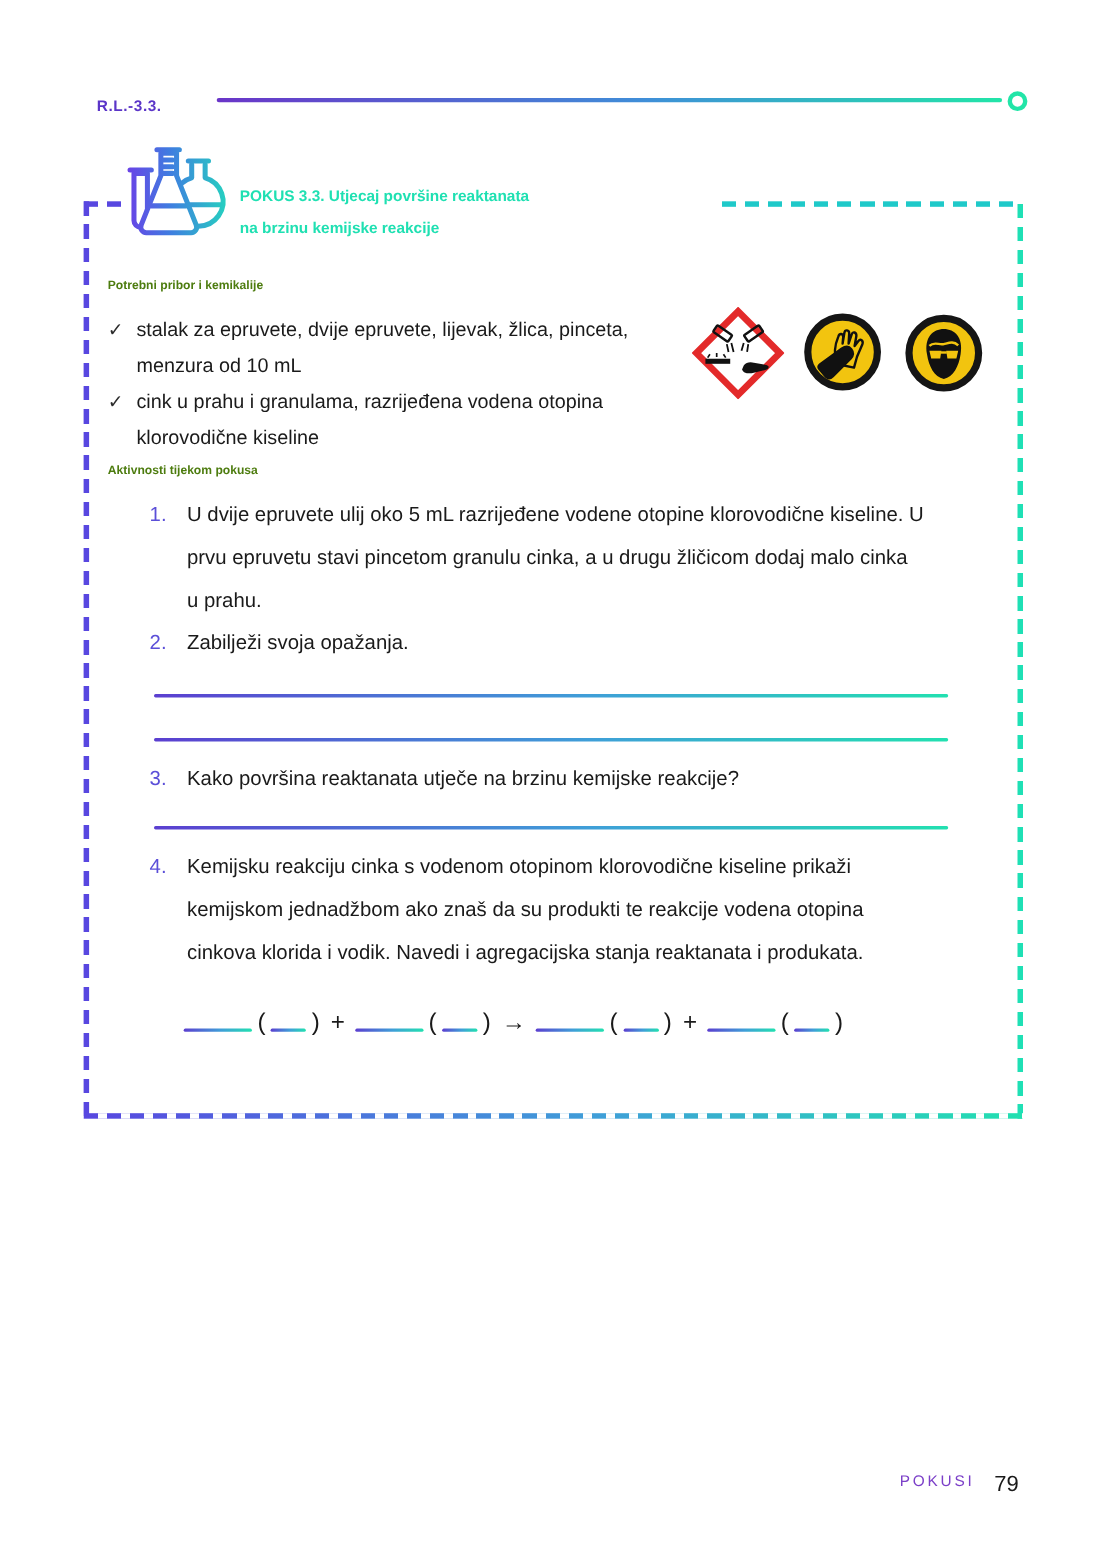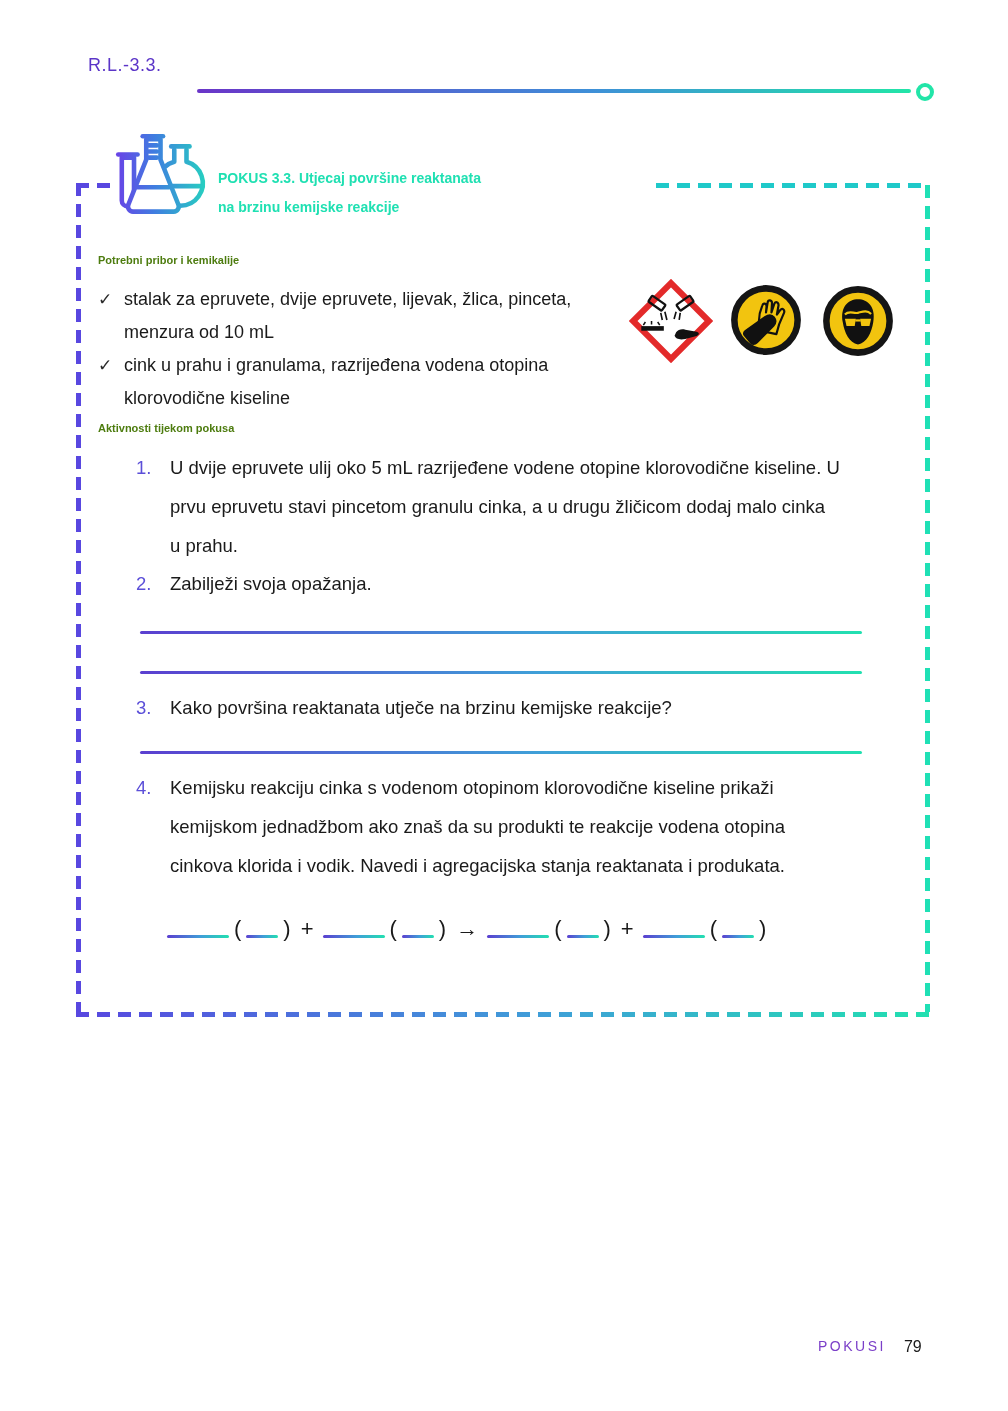--- a/index.html
+++ b/index.html
@@ -3,21 +3,21 @@
 <meta charset="utf-8">
 <style>
   html,body{margin:0;padding:0;background:#ffffff;}
   .page{
     position:relative;width:1008px;height:1411px;background:#ffffff;overflow:hidden;
     font-family:"Liberation Sans","DejaVu Sans",sans-serif;color:#1a1a1a;
   }
   .abs{position:absolute;}
 
   
-  .rl-code{left:88px;top:55px;font-size:18px;font-weight:normal;color:#5b35c8;letter-spacing:.5px;}
+  .rl-code{left:88px;top:88px;font-size:14px;font-weight:bold;color:#5b35c8;letter-spacing:.5px;}
   .header-rule{left:197px;top:89px;width:714px;height:4px;border-radius:2px;
     background:linear-gradient(90deg,#6a35c8 0%,#3f8fd8 55%,#22e5a8 100%);}
   .header-dot{left:916px;top:83px;width:10px;height:10px;border:4px solid #22e5a8;border-radius:50%;background:#fff;}
 
   
   .flask-icon{left:106px;top:124px;width:108px;height:108px;}
   .pokus-title{left:218px;top:164px;font-size:14px;font-weight:bold;line-height:29px;color:#1fe0b2;}
 
   
   .b-left{left:76px;top:183px;width:5px;height:834px;
@@ -66,21 +66,21 @@
   .eq-blank{display:inline-block;height:3px;border-radius:1.5px;margin:0 2px 6px 2px;
     background:linear-gradient(90deg,#5b3fd0 0%,#3f9fd8 55%,#22e0b0 100%);}
   .eq-blank.long{width:62px;}
   .eq-blank.short{width:32px;}
   .eq-sym{padding:0 3px;line-height:30px;}
   .eq-op{padding:0 7px;line-height:30px;}
 
   
   .footer{left:818px;top:1338px;display:flex;align-items:flex-start;gap:18px;}
   .footer-section{font-size:14px;letter-spacing:2.5px;color:#7b3fc8;}
-  .footer-page{font-size:16px;color:#1a1a1a;}
+  .footer-page{font-size:20px;color:#1a1a1a;}
 </style>
 </head>
 <body>
 
 <div class="page">
 
   <div class="abs rl-code">R.L.-3.3.</div>
   <div class="abs header-rule"></div>
   <div class="abs header-dot"></div>
 

